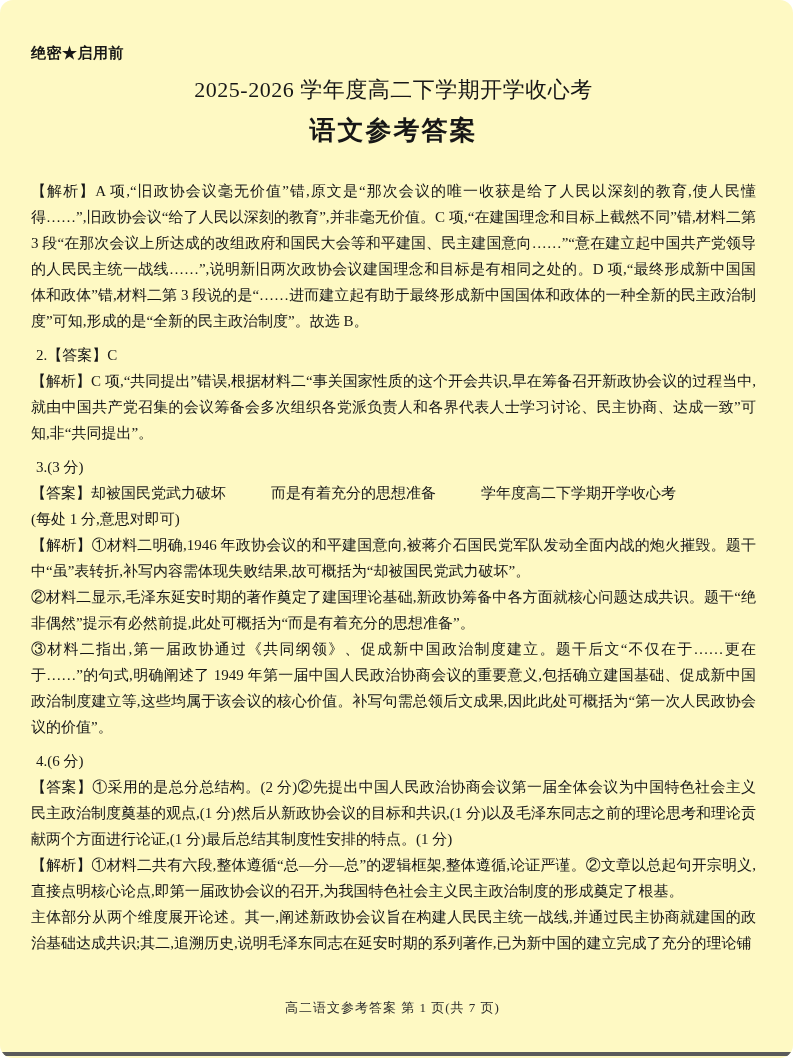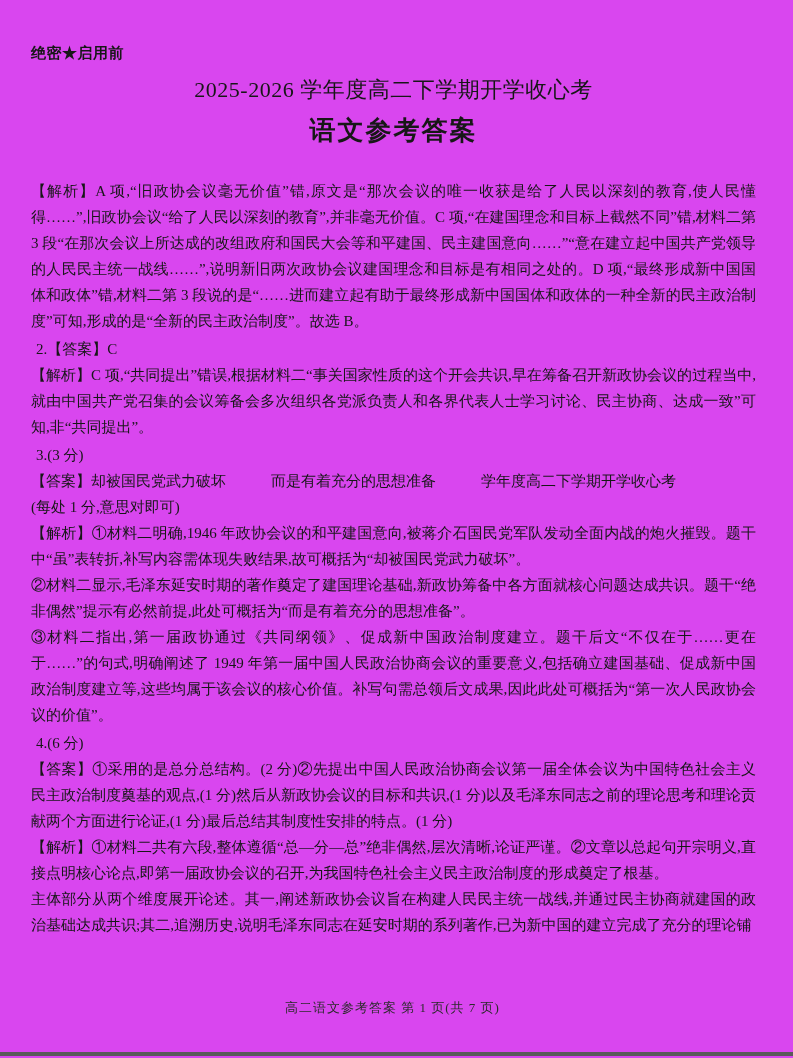--- a/index.html
+++ b/index.html
@@ -1,24 +1,25 @@
 <!DOCTYPE html>
 <html><head>
 <meta charset="utf-8">
 <style>
   html, body { margin: 0; padding: 0; background: #ffffff; }
   .page {
     position: relative;
     width: 793px;
     height: 1058px;
-    background: #d946ef;
+    background: #fef9c3;
     overflow: hidden;
     font-family: "Liberation Serif", "DejaVu Serif", serif;
     color: #171717;
     box-sizing: border-box;
+    border-radius: 13px;
   }
   .content {
     position: absolute;
     left: 31px;
     right: 37px;
     top: 0;
   }
   .classification {
     padding-top: 44px;
     font-size: 15px;
@@ -42,21 +43,21 @@
   .answers {
     margin-top: 30px;
     font-size: 15px;
     line-height: 26px;
   }
   .block {
     margin: 0;
     text-align: justify;
   }
   .heading { padding-left: 5px; }
-  .sp { margin-top: 2px; }
+  .sp { margin-top: 8px; }
   .gap { margin-left: 45px; }
   .footer {
     position: absolute;
     left: 0;
     right: 8px;
     top: 999px;
     text-align: center;
     font-size: 13px;
     color: #2b2b2b;
     letter-spacing: 1px;
@@ -87,21 +88,21 @@
 
       <p class="block heading sp">3.(3 分)</p>
       <p class="block"><span>【答案】却被国民党武力破坏</span><span class="gap">而是有着充分的思想准备</span><span class="gap">学年度高二下学期开学收心考</span></p>
       <p class="block">(每处 1 分,意思对即可)</p>
       <p class="block">【解析】①材料二明确,1946 年政协会议的和平建国意向,被蒋介石国民党军队发动全面内战的炮火摧毁。题干中“虽”表转折,补写内容需体现失败结果,故可概括为“却被国民党武力破坏”。</p>
       <p class="block">②材料二显示,毛泽东延安时期的著作奠定了建国理论基础,新政协筹备中各方面就核心问题达成共识。题干“绝非偶然”提示有必然前提,此处可概括为“而是有着充分的思想准备”。</p>
       <p class="block">③材料二指出,第一届政协通过《共同纲领》、促成新中国政治制度建立。题干后文“不仅在于……更在于……”的句式,明确阐述了 1949 年第一届中国人民政治协商会议的重要意义,包括确立建国基础、促成新中国政治制度建立等,这些均属于该会议的核心价值。补写句需总领后文成果,因此此处可概括为“第一次人民政协会议的价值”。</p>
 
       <p class="block heading sp">4.(6 分)</p>
       <p class="block">【答案】①采用的是总分总结构。(2 分)②先提出中国人民政治协商会议第一届全体会议为中国特色社会主义民主政治制度奠基的观点,(1 分)然后从新政协会议的目标和共识,(1 分)以及毛泽东同志之前的理论思考和理论贡献两个方面进行论证,(1 分)最后总结其制度性安排的特点。(1 分)</p>
-      <p class="block">【解析】①材料二共有六段,整体遵循“总—分—总”绝非偶然,层次清晰,论证严谨。②文章以总起句开宗明义,直接点明核心论点,即第一届政协会议的召开,为我国特色社会主义民主政治制度的形成奠定了根基。</p>
+      <p class="block">【解析】①材料二共有六段,整体遵循“总—分—总”的逻辑框架,整体遵循,论证严谨。②文章以总起句开宗明义,直接点明核心论点,即第一届政协会议的召开,为我国特色社会主义民主政治制度的形成奠定了根基。</p>
       <p class="block">主体部分从两个维度展开论述。其一,阐述新政协会议旨在构建人民民主统一战线,并通过民主协商就建国的政治基础达成共识;其二,追溯历史,说明毛泽东同志在延安时期的系列著作,已为新中国的建立完成了充分的理论铺</p>
     </div>
   </div>
 
   <div class="footer">
     <span>高二语文参考答案  第 1 页(共 7 页)</span>
   </div>
 
   <div class="bottom-rule"></div>
 </div>

